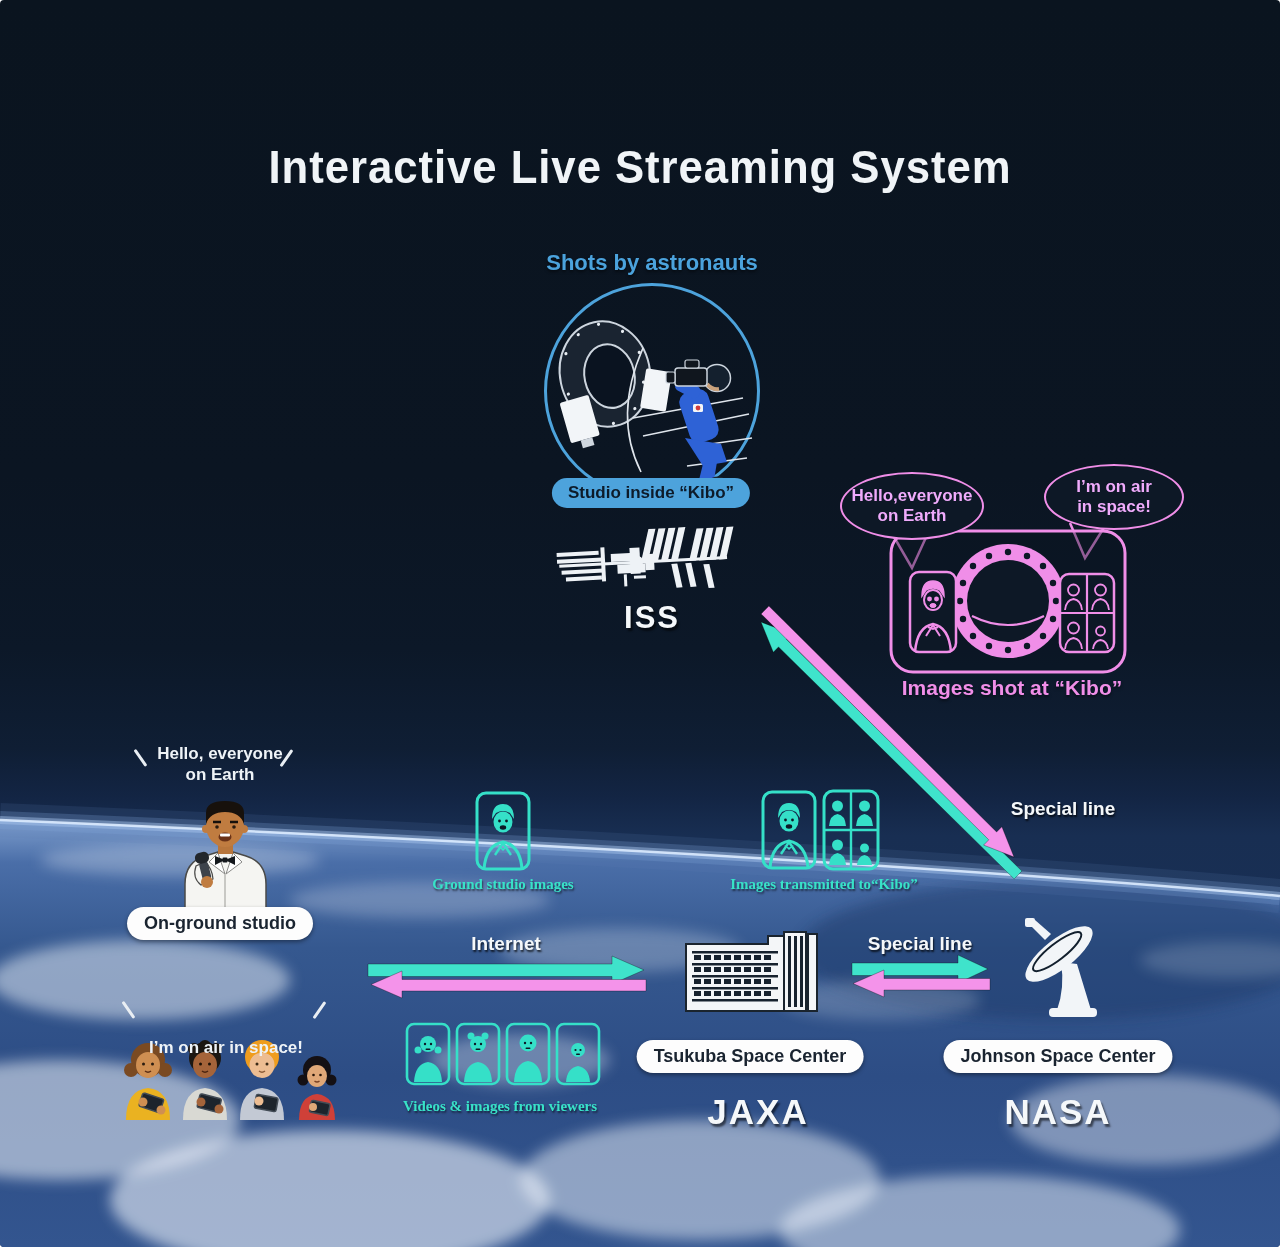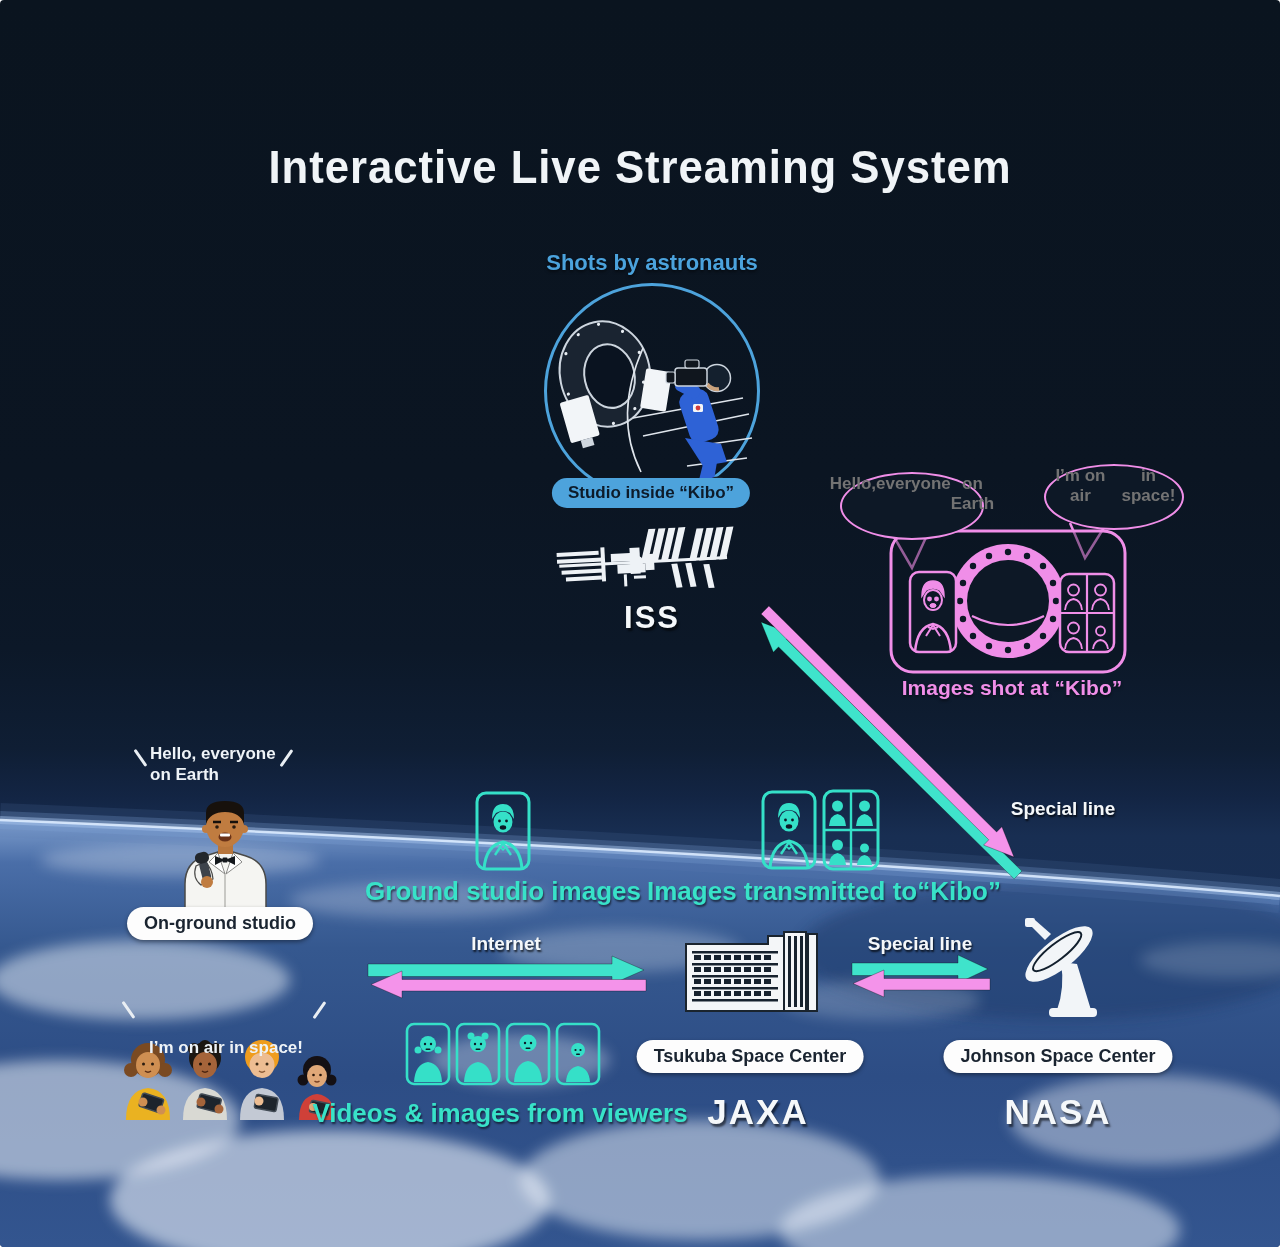--- a/index.html
+++ b/index.html
@@ -4,30 +4,30 @@
 <style>
   html,body{margin:0;padding:0;background:#ffffff;}
   body{font-family:"Liberation Sans", sans-serif; -webkit-font-smoothing:antialiased;}
   .panel{position:relative;width:1280px;height:1247px;border-radius:4px;overflow:hidden;margin:0;
     background:linear-gradient(to bottom,#0a141f 0%,#0b1522 38%,#0c1828 52%,#0f1e34 60%,#132544 64%,#182e52 67%,#1b3560 100%);}
   .abs{position:absolute;}
   .ctr{transform:translateX(-50%);}
   svg{display:block;}
   .title{left:640px;top:140px;width:100%;text-align:center;color:#f0f4f7;font-size:46px;font-weight:700;letter-spacing:1px;transform:translateX(-50%) scaleX(0.95);white-space:nowrap;}
   .cap-blue{color:#4ba3dd;font-weight:700;font-size:22px;white-space:nowrap;text-shadow:0 2px 3px rgba(0,0,0,.5);}
-  .cap-teal{color:#38e2c8;font-weight:700;font-size:26px;white-space:nowrap;text-shadow:1px 2px 2px rgba(0,0,0,.55);}
+  .cap-teal{color:#38e2c8;font-weight:700;font-size:15px;white-space:nowrap;text-shadow:1px 2px 2px rgba(0,0,0,.55);font-family:Liberation Serif, serif;}
   .cap-pink{color:#f08ee8;font-weight:700;font-size:21px;white-space:nowrap;text-shadow:0 2px 3px rgba(0,0,0,.5);}
   .cap-white{color:#f5f8fa;font-weight:700;font-size:19px;white-space:nowrap;text-shadow:1px 2px 2px rgba(0,0,0,.75);}
   .org{color:#f5f8fa;font-weight:700;font-size:35px;letter-spacing:2px;white-space:nowrap;text-shadow:2px 3px 2px rgba(0,0,0,.55);}
   .iss-label{color:#f5f8fa;font-weight:700;font-size:31px;letter-spacing:2px;text-shadow:2px 3px 2px rgba(0,0,0,.55);}
   .pill{background:#fdfdfd;color:#1a2430;font-weight:700;font-size:18px;padding:6px 17px;border-radius:18px;box-shadow:0 2px 4px rgba(0,0,0,.4);white-space:nowrap;}
   .pill-blue{background:#4da3dc;color:#0d1b2a;font-weight:700;font-size:17px;padding:5px 16px;border-radius:15px;white-space:nowrap;}
-  .speech{color:#eef3f7;font-weight:700;font-size:17px;text-align:left;line-height:21px;white-space:nowrap;}
+  .speech{color:#eef3f7;font-weight:700;font-size:17px;text-align:center;line-height:21px;white-space:nowrap;}
   .slash{width:2.5px;height:20px;background:#e9eef3;border-radius:2px;}
-  .bubble{background:#0d1826;border:2.5px solid #f08ee8;border-radius:50%;color:#737373;font-weight:700;font-size:17px;text-align:center;line-height:20px;display:flex;flex-direction:row;justify-content:center;}
+  .bubble{background:#0d1826;border:2.5px solid #f08ee8;border-radius:50%;color:#f0abfc;font-weight:700;font-size:17px;text-align:center;line-height:20px;display:flex;flex-direction:column;justify-content:center;}
   .astro-circle{left:544px;top:283px;width:210px;height:210px;border:3px solid #4da3dc;border-radius:50%;}
 </style>
 </head>
 <body>
 
 <div class="panel">
 
   <svg class="abs" style="left:0;top:0;z-index:1;" width="1280" height="1247" viewBox="0 0 1280 1247">
     <defs>
       <linearGradient id="ocean" x1="0" y1="820" x2="0" y2="1247" gradientUnits="userSpaceOnUse">

